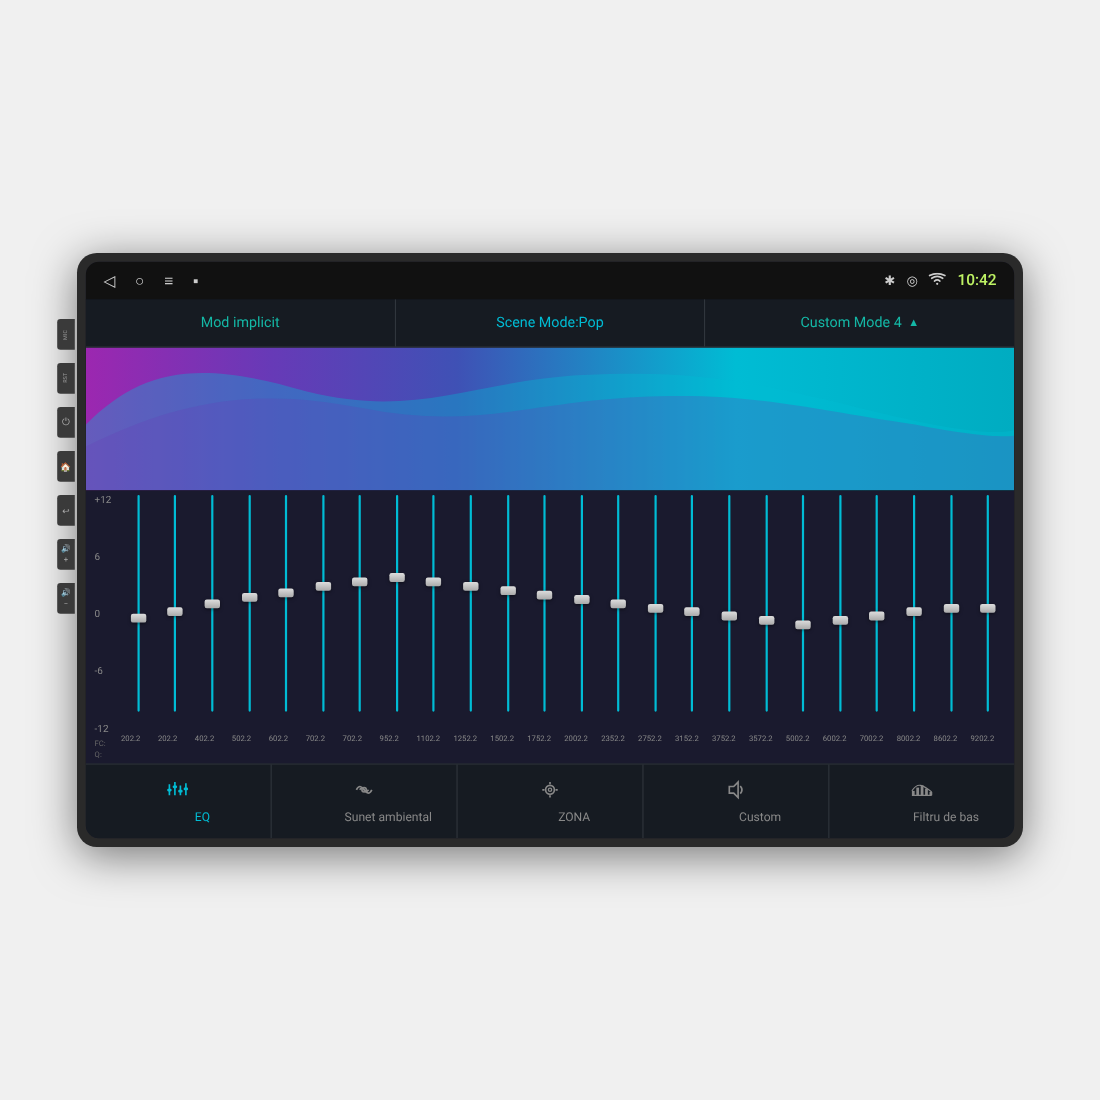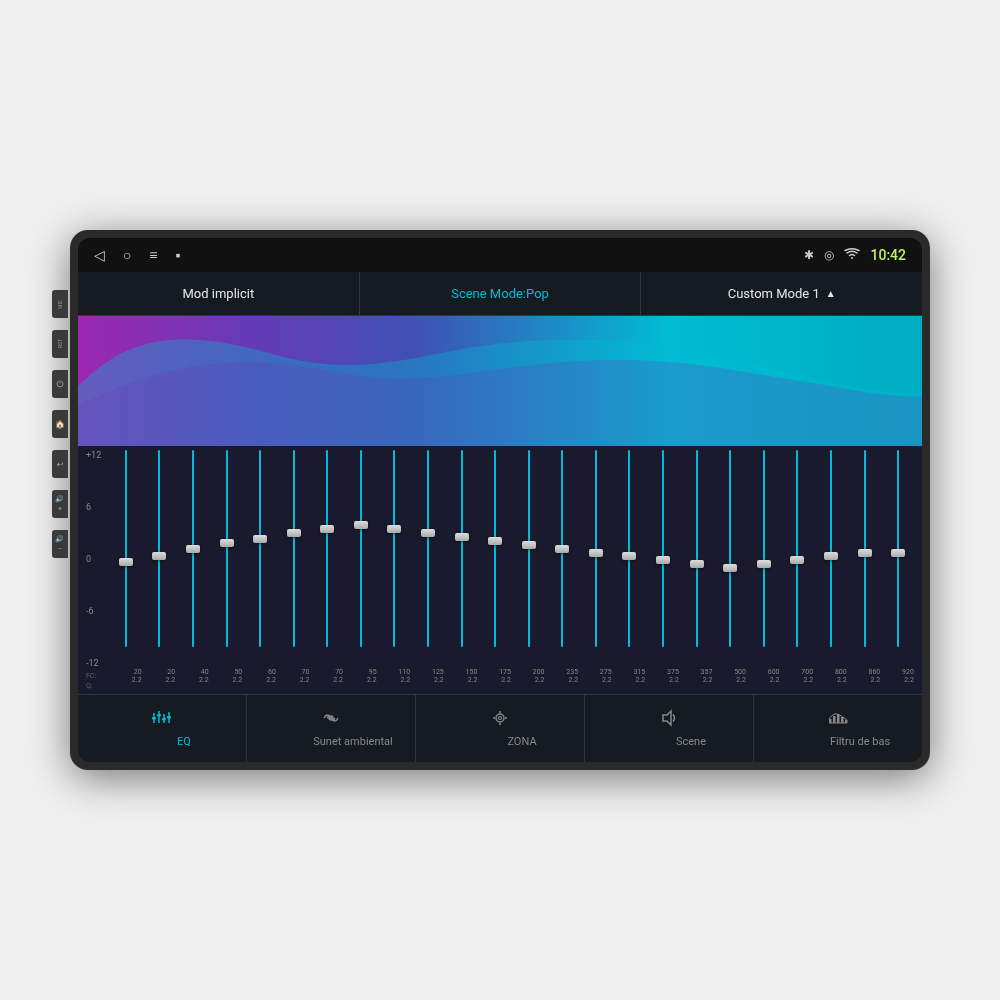--- a/index.html
+++ b/index.html
@@ -125,21 +125,21 @@
       border-bottom: 1px solid #30363d;
       flex-shrink: 0;
     }
 
     .mode-item {
       flex: 1;
       display: flex;
       align-items: center;
       justify-content: center;
       height: 100%;
-      color: #e5e5e5;
+      color: #14b8a6;
       font-size: 13px;
       cursor: pointer;
       border-right: 1px solid #30363d;
     }
 
     .mode-item:last-child {
       border-right: none;
     }
 
     .mode-item.active {
@@ -232,22 +232,22 @@
     .freq-labels {
       height: 24px;
       margin-left: 24px;
       display: flex;
       gap: 2px;
     }
 
     .freq-col {
       flex: 1;
       display: flex;
-      flex-direction: column;
-      align-items: flex-end;
+      flex-direction: row;
+      align-items: flex-start;
     }
 
     .freq-val {
       font-size: 7px;
       color: #888;
       line-height: 1.2;
     }
 
     
     .bottom-tabs {
@@ -356,21 +356,21 @@
     <div class="main-content">
 
       <div class="mode-bar">
         <div class="mode-item">
           <span>Mod implicit</span>
         </div>
         <div class="mode-item active">
           <span>Scene Mode:Pop</span>
         </div>
         <div class="mode-item">
-          <span>Custom Mode 1</span>
+          <span>Custom Mode 4</span>
           <span class="arrow-up">▲</span>
         </div>
       </div>
 
       <div class="eq-viz">
         <div class="eq-gradient"></div>
         <svg class="wave-overlay" viewBox="0 0 840 130" preserveAspectRatio="none">
           <path d="M0,70 C50,20 100,10 200,40 C300,65 350,30 450,25 C550,20 600,30 700,55 C780,75 820,80 840,75 L840,130 L0,130 Z" fill="rgba(0,188,212,0.35)"></path>
           <path d="M0,90 C80,50 150,35 250,55 C350,75 400,50 500,45 C600,40 650,55 750,70 C800,80 830,82 840,80 L840,130 L0,130 Z" fill="rgba(103,58,183,0.25)"></path>
         </svg>
@@ -653,21 +653,21 @@
         <span class="tab-label">ZONA</span>
       </div>
 
       <div class="tab-item">
         <span class="tab-icon">
           <svg width="22" height="18" viewBox="0 0 22 18" fill="none">
             <polygon points="5,6 9,6 13,2 13,16 9,12 5,12" stroke="#888" stroke-width="1.5" fill="none"></polygon>
             <path d="M15 5.5 Q18 9 15 12.5" stroke="#888" stroke-width="1.5" fill="none"></path>
           </svg>
         </span>
-        <span class="tab-label">Scene</span>
+        <span class="tab-label">Custom</span>
       </div>
 
       <div class="tab-item">
         <span class="tab-icon">
           <svg width="22" height="18" viewBox="0 0 22 18" fill="none">
             <line x1="2" y1="14" x2="20" y2="14" stroke="#888" stroke-width="1.2"></line>
             <rect x="2" y="10" width="2.5" height="4" fill="#888"></rect>
             <rect x="6" y="7" width="2.5" height="7" fill="#888"></rect>
             <rect x="10" y="5" width="2.5" height="9" fill="#888"></rect>
             <rect x="14" y="8" width="2.5" height="6" fill="#888"></rect>

